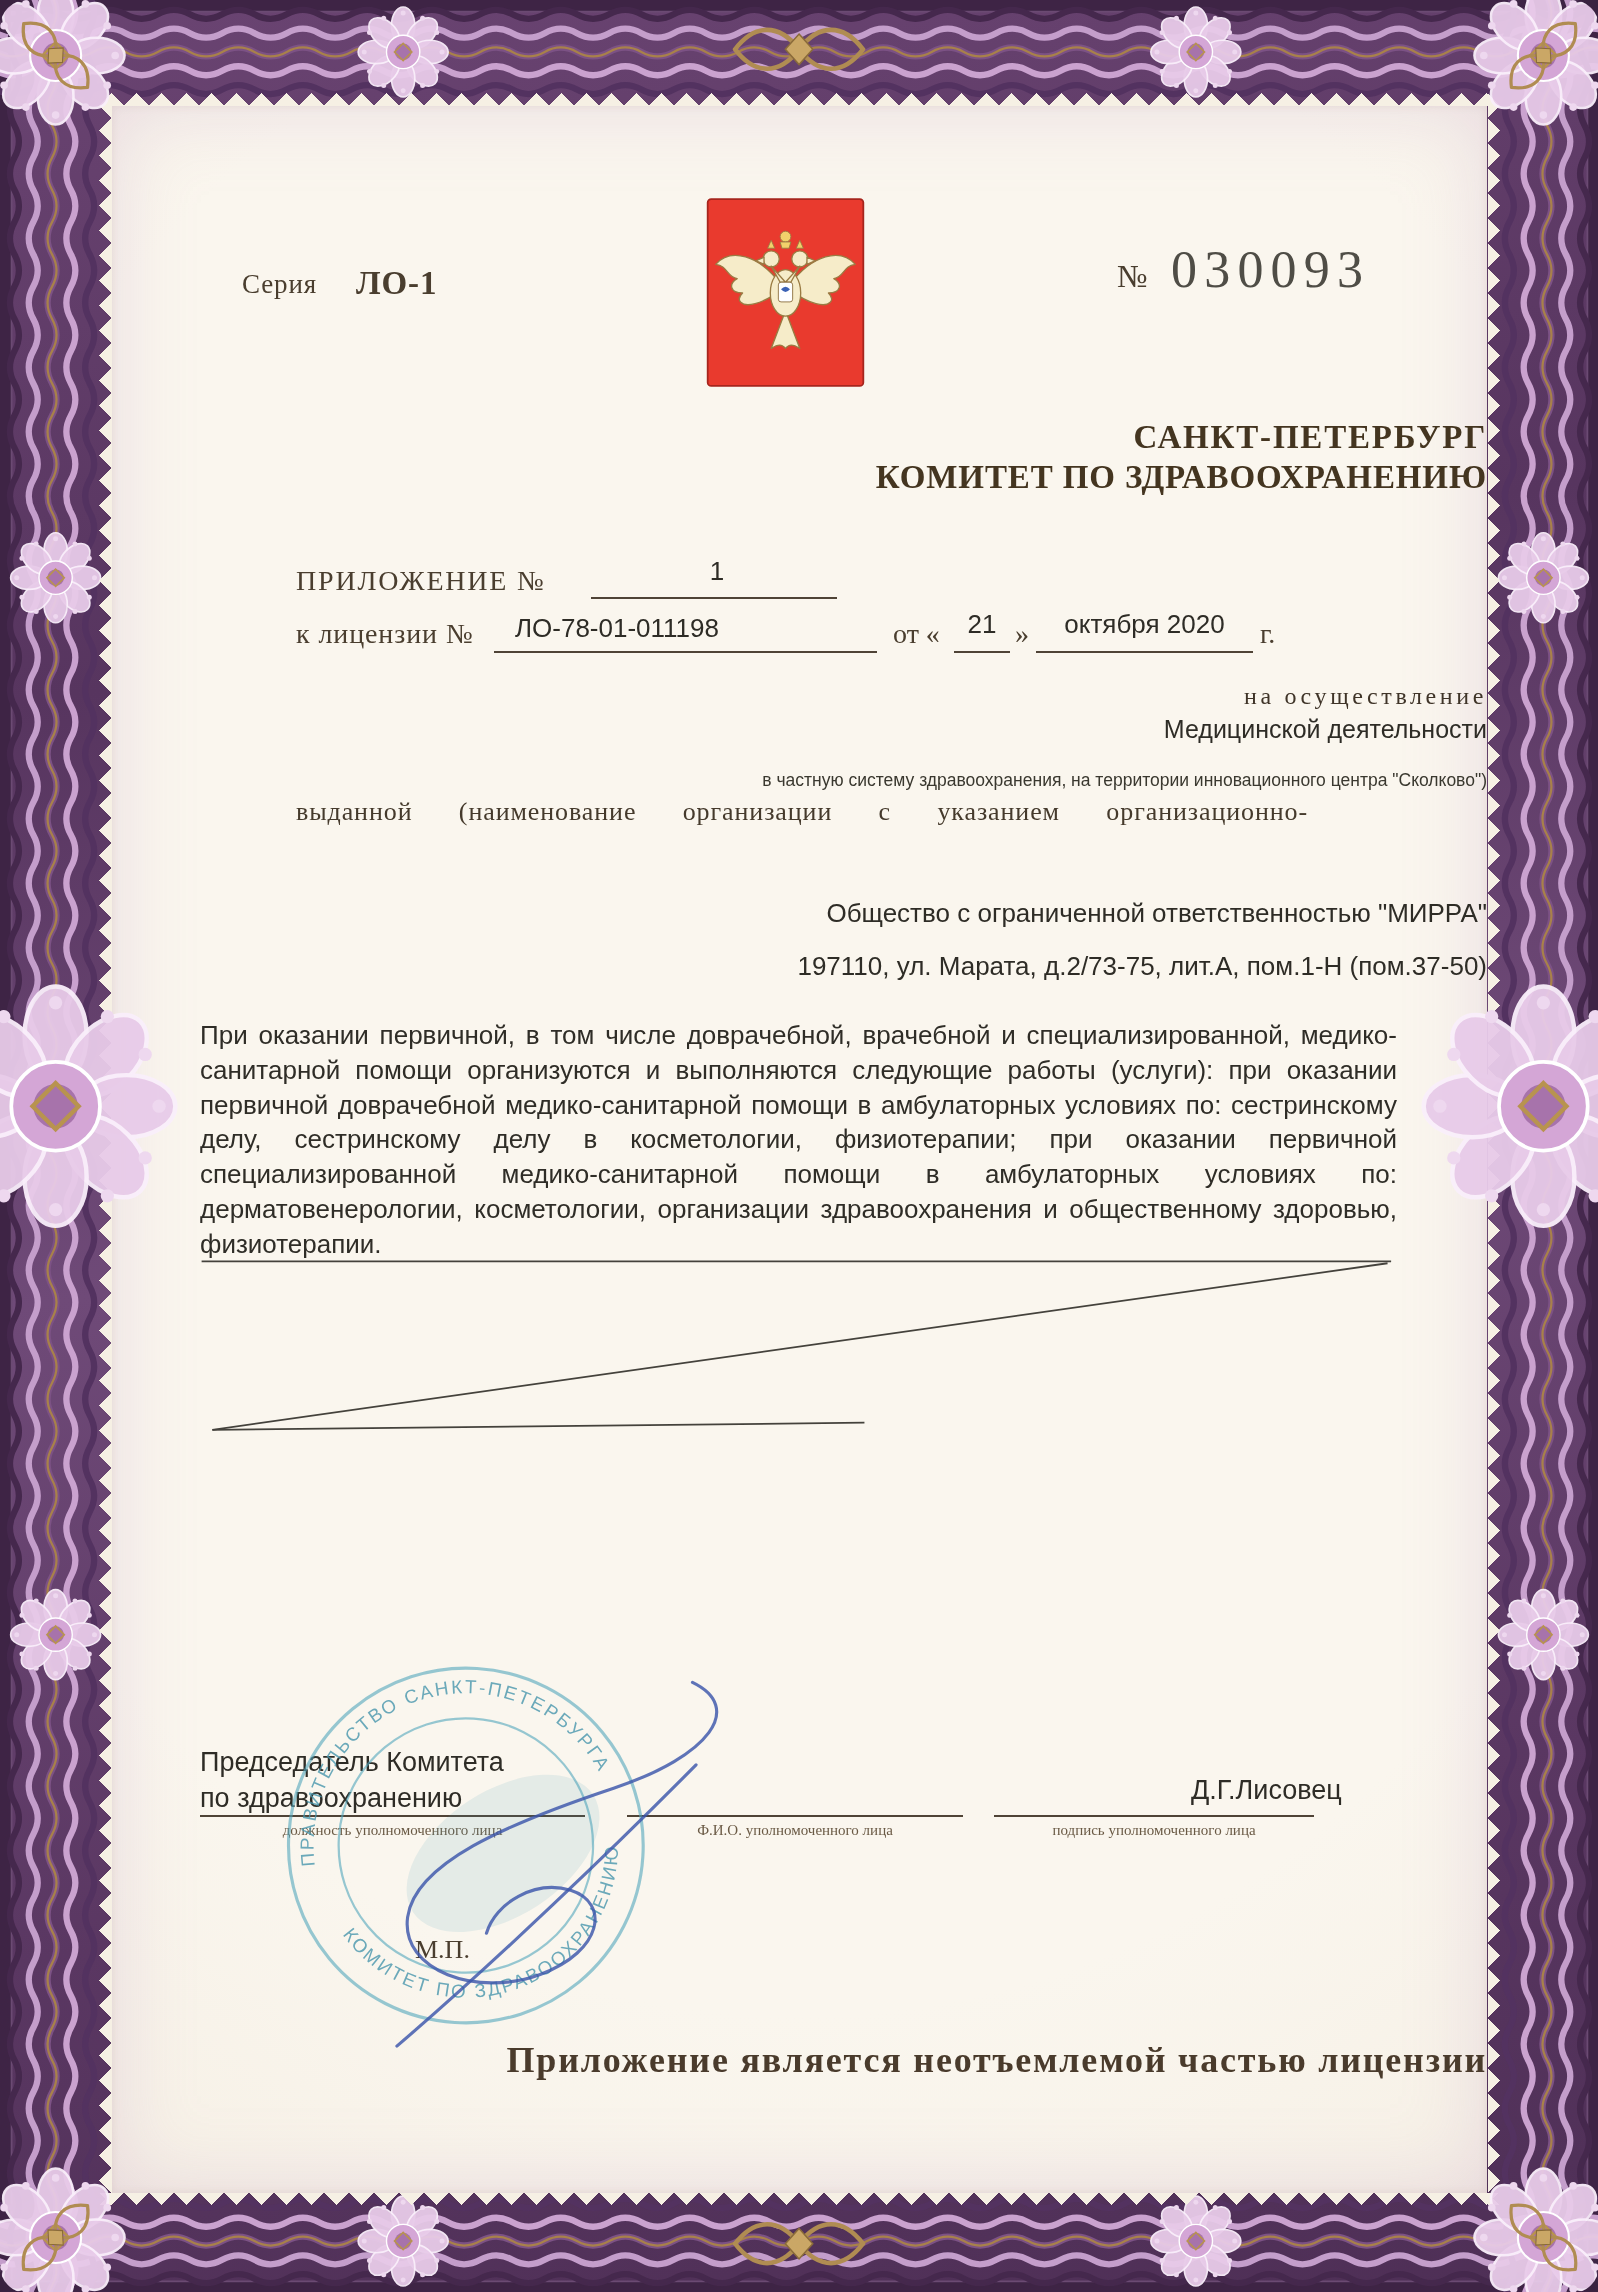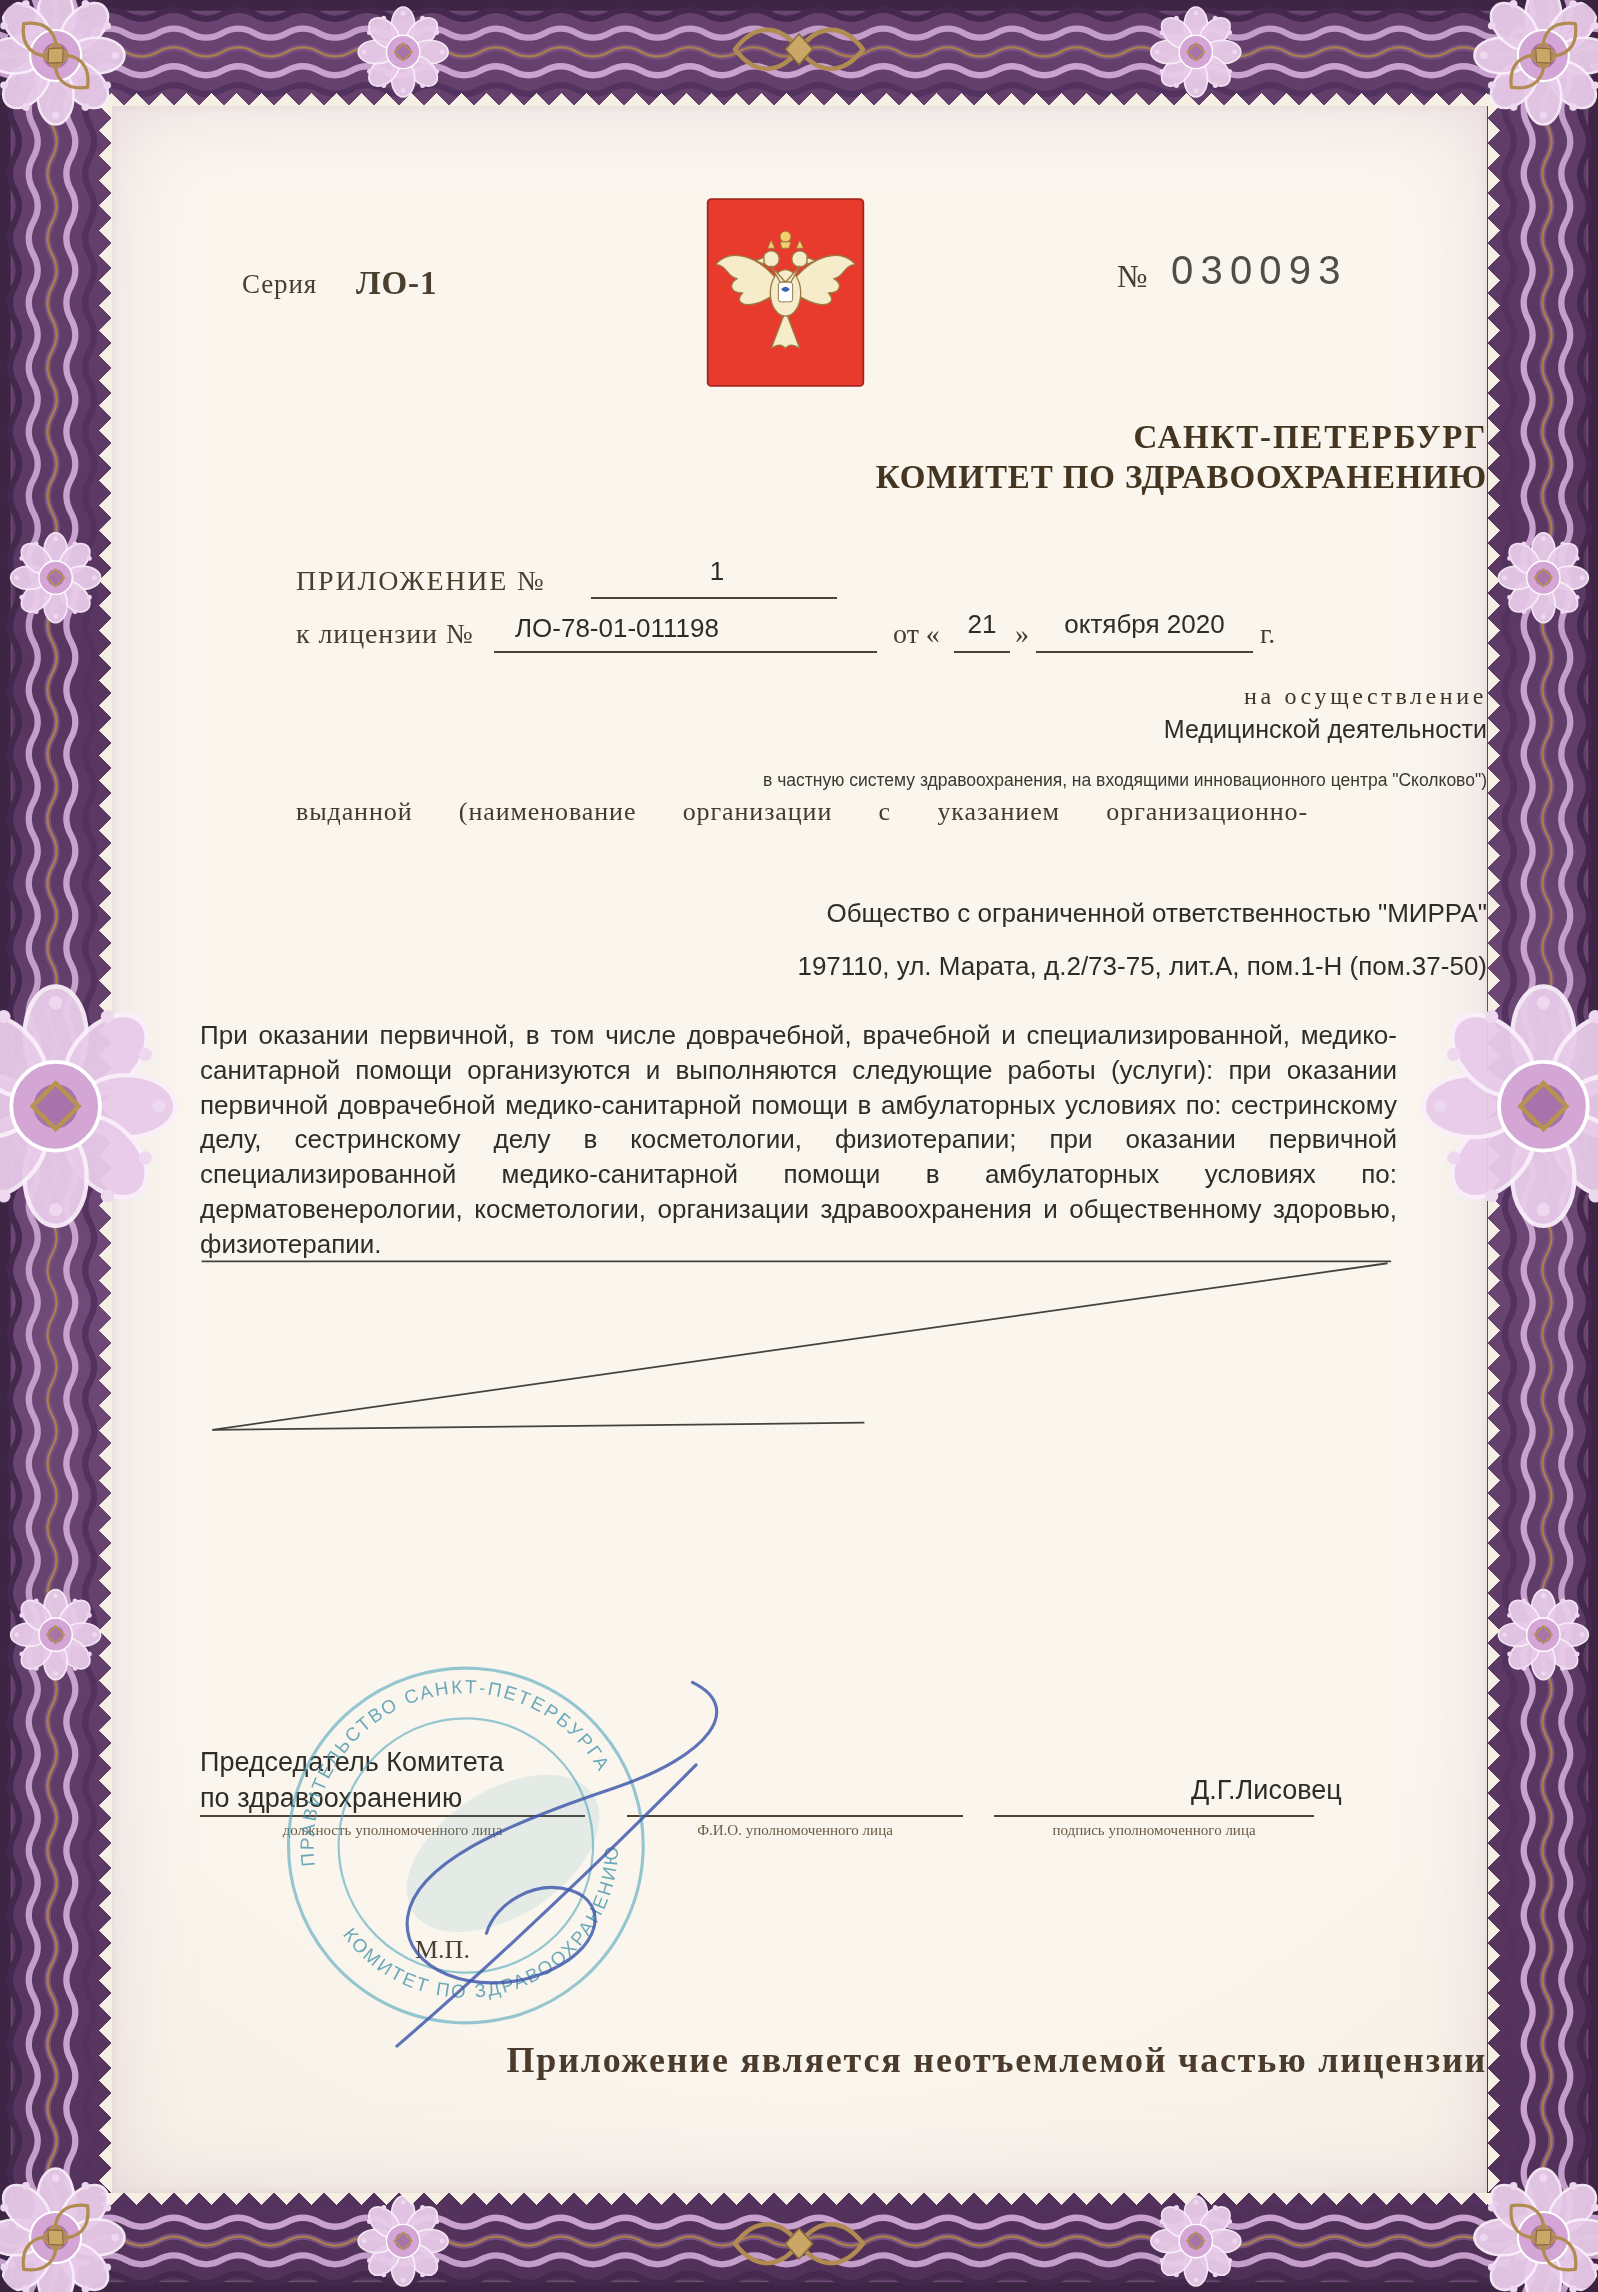--- a/index.html
+++ b/index.html
@@ -39,22 +39,22 @@
   .ctr{left:0;right:0;text-align:right;}
   .serif{font-family:"Liberation Serif", serif;}
   .sans{font-family:"Liberation Sans", sans-serif;}
   .lbl{color:#4a3e2f;}
   .typed{color:#2e2c26;}
 
   .series-label{left:130px;top:163px;font-size:27px;letter-spacing:0.9px;}
   .series-value{left:244px;top:159px;font-size:33px;font-weight:700;letter-spacing:0.9px;}
   .coat{left:593px;top:90px;width:161px;height:193px;}
   .num-sign{left:1005px;top:152px;font-size:32px;}
-  .num-value{left:1059px;top:134px;font-size:40px;letter-spacing:7.2px;color:#4f4d46;
-    font-family:Liberation Sans, sans-serif;margin-top:8px;}
+  .num-value{left:1059px;top:134px;font-size:52px;letter-spacing:7.2px;color:#4f4d46;
+    font-family:Liberation Serif, serif;}
 
   .h1{top:313px;font-size:33px;font-weight:700;letter-spacing:1.8px;color:#443520;}
   .h2{top:353px;font-size:33px;font-weight:700;letter-spacing:0.9px;color:#443520;}
 
   .appendix-label{left:184px;top:459px;font-size:28px;letter-spacing:1.8px;}
   .appendix-value{left:502px;top:450px;width:206px;text-align:center;font-size:26px;}
   .rule{position:absolute;height:1.8px;background:#4f4336;}
   .r-appendix{left:479px;top:491px;width:246px;}
 
   .license-label{left:184px;top:512px;font-size:28px;letter-spacing:0.9px;}
@@ -387,21 +387,21 @@
     <div class="abs serif lbl date-prefix">от «</div>
     <div class="abs sans typed date-day">21</div>
     <div class="rule r-day"></div>
     <div class="abs serif lbl date-close">»</div>
     <div class="abs sans typed date-monthyear">октября 2020</div>
     <div class="rule r-month"></div>
     <div class="abs serif lbl date-suffix">г.</div>
 
     <div class="abs serif ctr activity-intro">на осуществление</div>
     <div class="abs sans typed ctr activity-name">Медицинской деятельности</div>
-    <div class="abs sans ctr note2">в частную систему здравоохранения, на входящими инновационного центра "Сколково")</div>
+    <div class="abs sans ctr note2">в частную систему здравоохранения, на территории инновационного центра "Сколково")</div>
 
     <div class="abs serif issued1">выданной (наименование организации с указанием организационно-</div>
 
     <div class="abs sans typed ctr org-name">Общество с ограниченной ответственностью "МИРРА"</div>
     <div class="abs sans typed ctr org-address">197110, ул. Марата, д.2/73-75, лит.А, пом.1-Н (пом.37-50)</div>
 
     <div class="abs sans services">При оказании первичной, в том числе доврачебной, врачебной и специализированной, медико-санитарной помощи организуются и выполняются следующие работы (услуги): при оказании первичной доврачебной медико-санитарной помощи в амбулаторных условиях по: сестринскому делу, сестринскому делу в косметологии, физиотерапии; при оказании первичной специализированной медико-санитарной помощи в амбулаторных условиях по: дерматовенерологии, косметологии, организации здравоохранения и общественному здоровью, физиотерапии.</div>
 
     <div class="abs sans typed pos1">Председатель Комитета</div>
     <div class="abs sans typed pos2">по здравоохранению</div>

